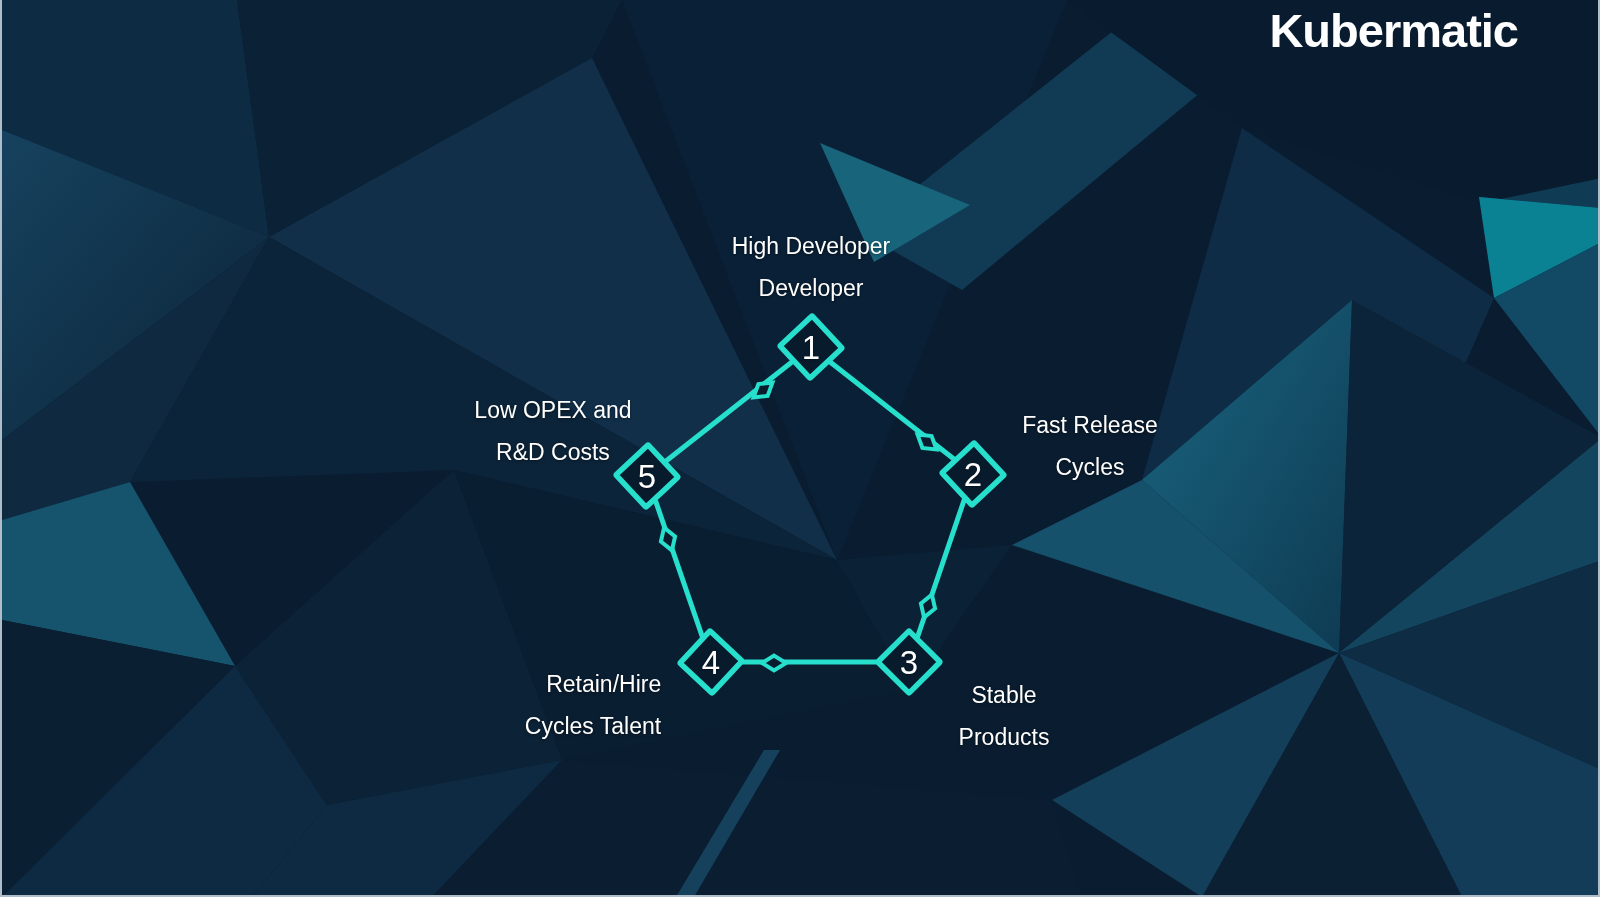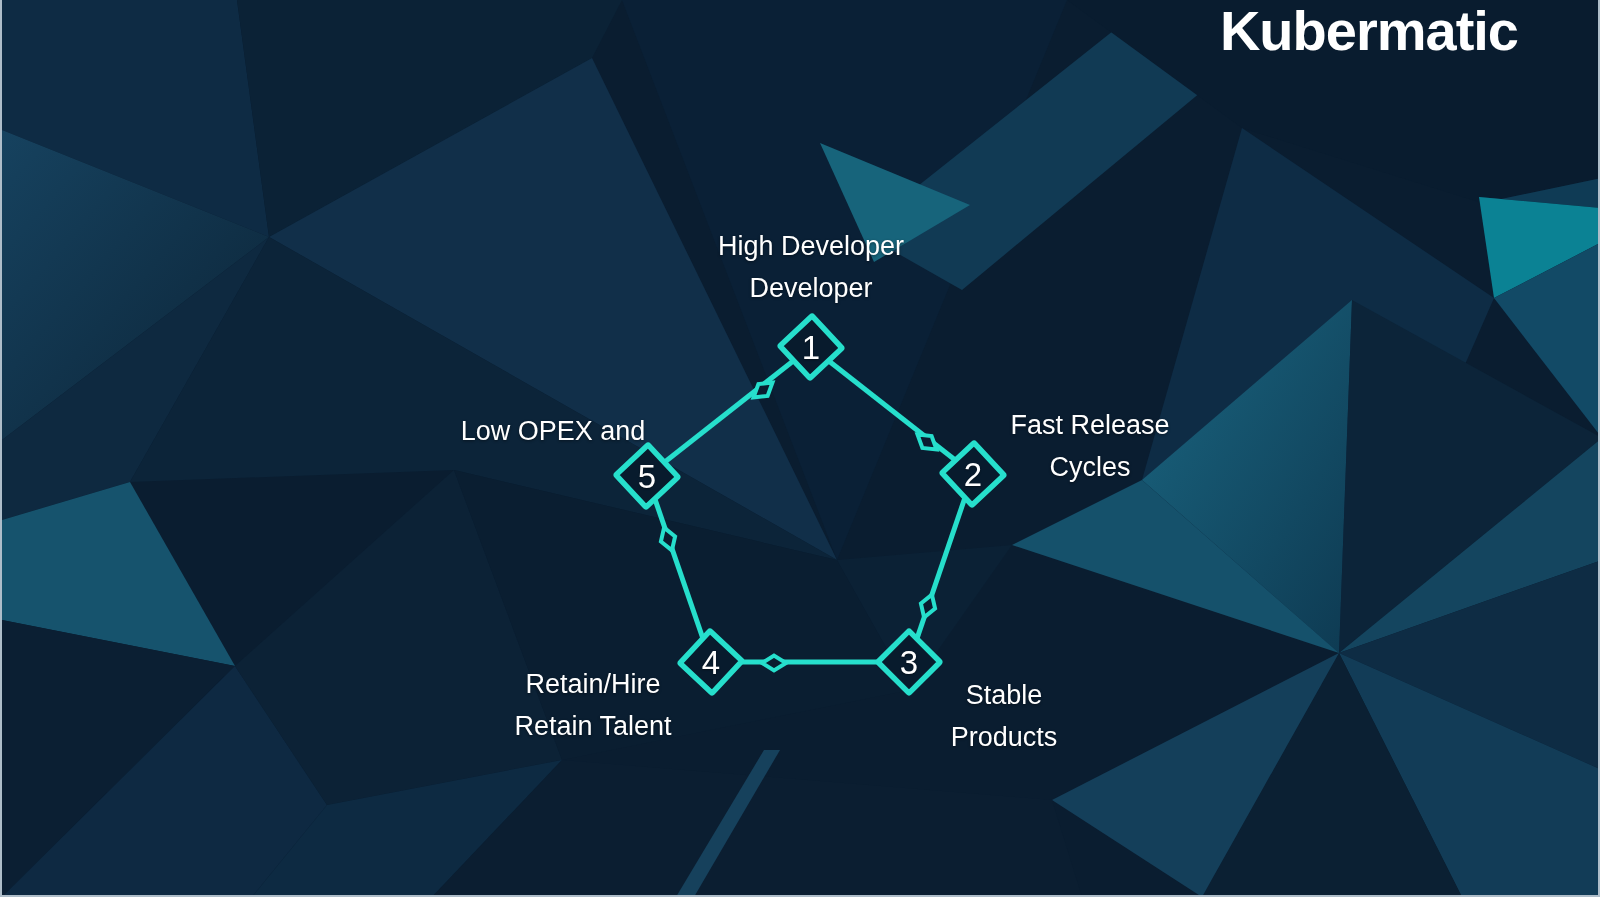--- a/index.html
+++ b/index.html
@@ -10,26 +10,26 @@
     background:#0A1D30;
     border-left:2px solid #AEBDC9;
     border-right:2px solid #AEBDC9;
     border-bottom:2px solid #AEBDC9;
     box-sizing:border-box;
     font-family:"Liberation Sans", sans-serif;
   }
   .bg-svg,.diagram-svg{position:absolute;left:0;top:0;width:1600px;height:897px;}
   .logo{
     position:absolute;top:4px;right:80px;
-    color:#ffffff;font-size:56px;font-weight:700;letter-spacing:-1px;
+    color:#ffffff;font-size:47px;font-weight:700;letter-spacing:-1px;
     line-height:54px;
   }
   .node-label{
     position:absolute;transform:translate(-50%,-50%);
-    color:#ffffff;font-size:27px;font-weight:400;line-height:42px;
+    color:#ffffff;font-size:23px;font-weight:400;line-height:42px;
     text-align:center;white-space:nowrap;
     text-shadow:0 1px 3px rgba(0,0,0,0.45);
   }
   .node-label span{display:block;}
   .node-number{
     position:absolute;transform:translate(-50%,-50%);
     color:#ffffff;font-size:33px;font-weight:400;
     text-shadow:0 1px 2px rgba(0,0,0,0.4);
   }
   .edge{stroke:#26DFCC;stroke-width:5;fill:none;}
@@ -131,23 +131,24 @@
     <span>Developer</span>
   </div>
   <div class="node-label" style="left:1088px;top:446px;">
     <span>Fast Release</span>
     <span>Cycles</span>
   </div>
   <div class="node-label" style="left:1002px;top:716px;">
     <span>Stable</span>
     <span>Products</span>
   </div>
-  <div class="node-label" style="left:591px;top:705px;">
+  <div class="node-label" style="left:591px;top:705px;text-align:right;">
     <span>Retain/Hire</span>
-    <span>Retain Talent</span>
+    <span>Cycles Talent</span>
   </div>
   <div class="node-label" style="left:551px;top:431px;">
     <span>Low OPEX and</span>
+    <span>R&amp;D Costs</span>
   </div>
 
   <div class="logo">Kubermatic</div>
 
 </div>
 
 </body></html>

